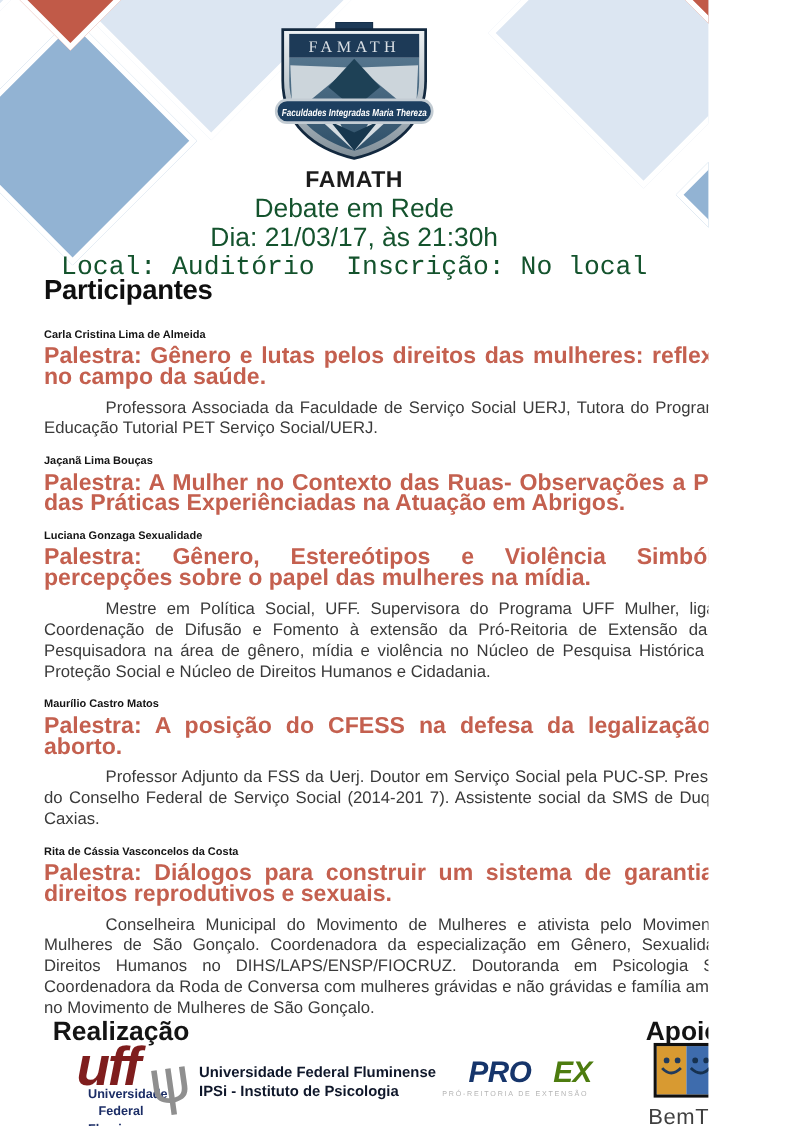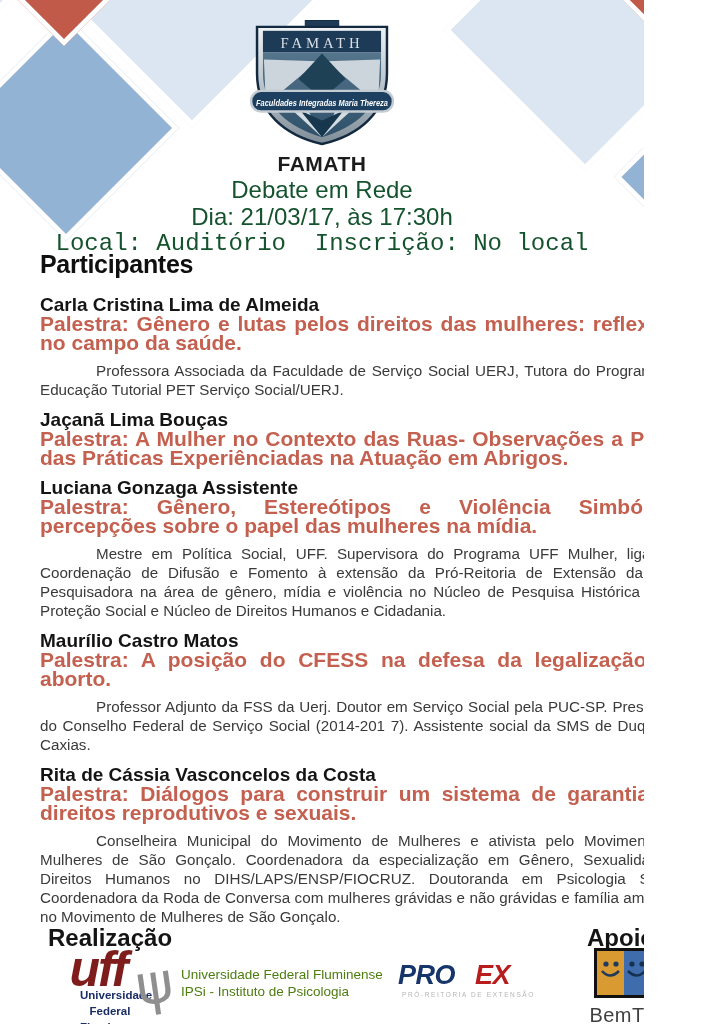--- a/index.html
+++ b/index.html
@@ -31,21 +31,21 @@
   .keep-spaces   { white-space:pre;font-family:Liberation Mono, monospace; }
 
   
   .content { position:absolute; left:40px; top:250px; width:645px; z-index:4; }
   .section-title {
     font-size:25px; font-weight:bold; color:#0f0f0f;
     margin:0 0 16px 0; letter-spacing:-0.3px;
   }
   .pblock { margin:0 0 11px 0; }
   .pname {
-    font-size:19px; font-weight:bold; color:#141414;
+    font-size:10px; font-weight:bold; color:#141414;
     line-height:19px; margin:0;
   }
   .ptalk {
     font-size:21px; font-weight:bold; color:#c4604f;
     line-height:19px; margin:0; text-align:justify;
   }
   .pbio {
     font-size:15.2px; color:#3a3a3a; line-height:19px;
     margin:9px 0 0 0; text-align:justify; text-indent:56px;
   }
@@ -61,26 +61,26 @@
     line-height:34px; letter-spacing:-2px;
   }
   .uff-caption { font-size:11.5px; font-weight:bold; color:#1b2d66; line-height:13px; margin-top:3px;margin-left:24px; }
 
   .ipsi-logo { position:absolute; left:136px; top:956px; display:flex; align-items:flex-start; z-index:5; }
   .psi-glyph {
     font-family:"DejaVu Sans", sans-serif; font-size:56px; line-height:56px;
     color:#8f8f8f; transform:rotate(-8deg); display:inline-block;
   }
   .ipsi-text { margin:10px 0 0 8px; }
-  .ipsi-line { font-size:13.5px; font-weight:normal; color:#4d7c0f; line-height:17px; }
+  .ipsi-line { font-size:13.5px; font-weight:bold; color:#0f172a; line-height:17px; }
 
   .proex-logo { position:absolute; left:398px; top:962px; z-index:5; }
   .proex-word { font-size:27px; font-weight:bold; font-style:italic; line-height:27px; letter-spacing:-0.5px; }
-  .proex-pro { color:#16356b; }
-  .proex-ex  { color:#b91c1c;padding-left:20px; }
+  .proex-pro { color:#16356b;margin-left:28px; }
+  .proex-ex  { color:#4d7c0f;padding-left:20px; }
   .proex-sub { font-size:6.5px; color:#b5b5b5; letter-spacing:1.6px; margin-top:2px; margin-left:4px; }
 
   .bemtv-logo { position:absolute; left:578px; top:948px; width:92px; text-align:center; z-index:5; }
   .bemtv-label { font-size:20px; color:#3f3f3f; line-height:22px; margin-top:2px; letter-spacing:0.5px; }
 </style>
 </head>
 <body>
 
 <div class="page">
 
@@ -114,40 +114,40 @@
       <polygon points="78,42 133,40 131,86" fill="#ccd5db"></polygon>
       <polygon points="74,34 98,60 74,80 50,60" fill="#1e4156"></polygon>
       <polygon points="40,88 58,88 74,119" fill="#d5dce1"></polygon>
       <polygon points="108,88 90,88 74,119" fill="#d5dce1"></polygon>
       <polygon points="52,92 74,119 96,92 74,102" fill="#17374e"></polygon>
       <rect x="2" y="72" width="144" height="21" rx="10" fill="#1d3f60" stroke="#c3ccd3" stroke-width="2.5"></rect>
       <text x="74" y="87" text-anchor="middle" font-style="italic" font-weight="bold" font-size="9.3" fill="#ffffff" textLength="134" lengthAdjust="spacingAndGlyphs">Faculdades Integradas Maria Thereza</text>
     </svg>
     <div class="event-title">FAMATH</div>
     <div class="event-line">Debate em Rede</div>
-    <div class="event-line">Dia: 21/03/17, às 17:30h</div>
+    <div class="event-line">Dia: 21/03/17, às 21:30h</div>
     <div class="event-line keep-spaces">Local: Auditório  Inscrição: No local</div>
   </div>
 
   <div class="content">
     <h1 class="section-title">Participantes</h1>
 
     <div class="pblock">
       <p class="pname">Carla Cristina Lima de Almeida</p>
       <p class="ptalk">Palestra: Gênero e lutas pelos direitos das mulheres: reflexões no campo da saúde.</p>
       <p class="pbio">Professora Associada da Faculdade de Serviço Social UERJ, Tutora do Programa de Educação Tutorial PET Serviço Social/UERJ.</p>
     </div>
 
     <div class="pblock">
       <p class="pname">Jaçanã Lima Bouças</p>
       <p class="ptalk">Palestra: A Mulher no Contexto das Ruas- Observações a Partir das Práticas Experiênciadas na Atuação em Abrigos.</p>
     </div>
 
     <div class="pblock">
-      <p class="pname">Luciana Gonzaga Assistente</p>
+      <p class="pname">Luciana Gonzaga Sexualidade</p>
       <p class="ptalk">Palestra: Gênero, Estereótipos e Violência Simbólica: percepções sobre o papel das mulheres na mídia.</p>
       <p class="pbio">Mestre em Política Social, UFF. Supervisora do Programa UFF Mulher, ligado à Coordenação de Difusão e Fomento à extensão da Pró-Reitoria de Extensão da UFF. Pesquisadora na área de gênero, mídia e violência no Núcleo de Pesquisa Histórica sobre Proteção Social e Núcleo de Direitos Humanos e Cidadania.</p>
     </div>
 
     <div class="pblock">
       <p class="pname">Maurílio Castro Matos</p>
       <p class="ptalk">Palestra: A posição do CFESS na defesa da legalização do aborto.</p>
       <p class="pbio">Professor Adjunto da FSS da Uerj. Doutor em Serviço Social pela PUC-SP. Presidente do Conselho Federal de Serviço Social (2014-201 7). Assistente social da SMS de Duque de Caxias.</p>
     </div>
 

